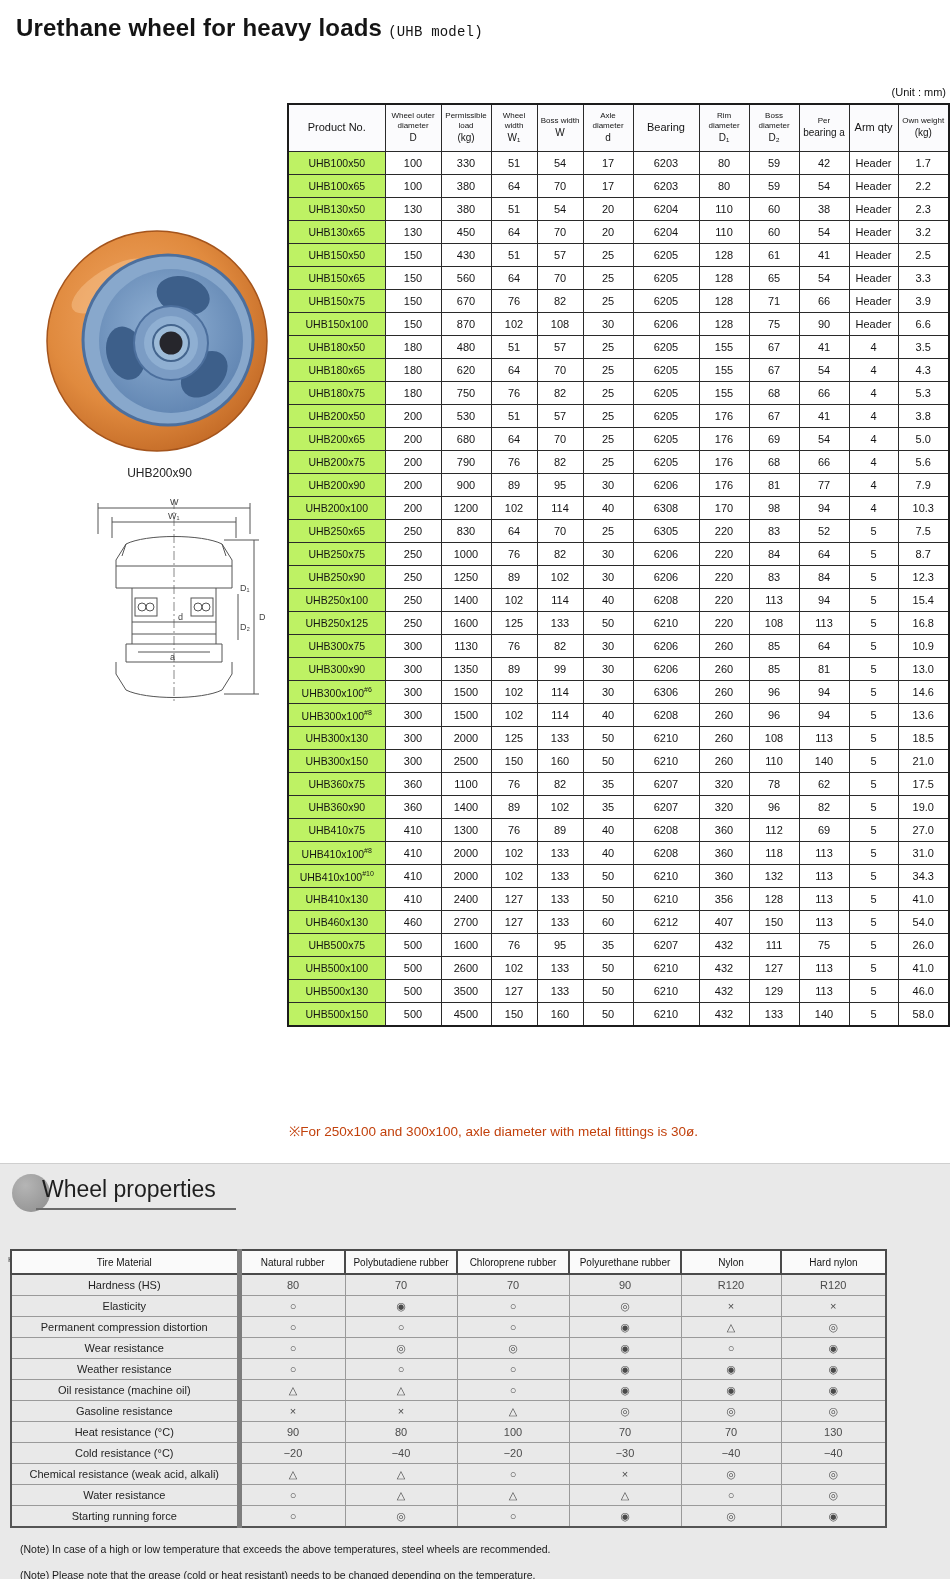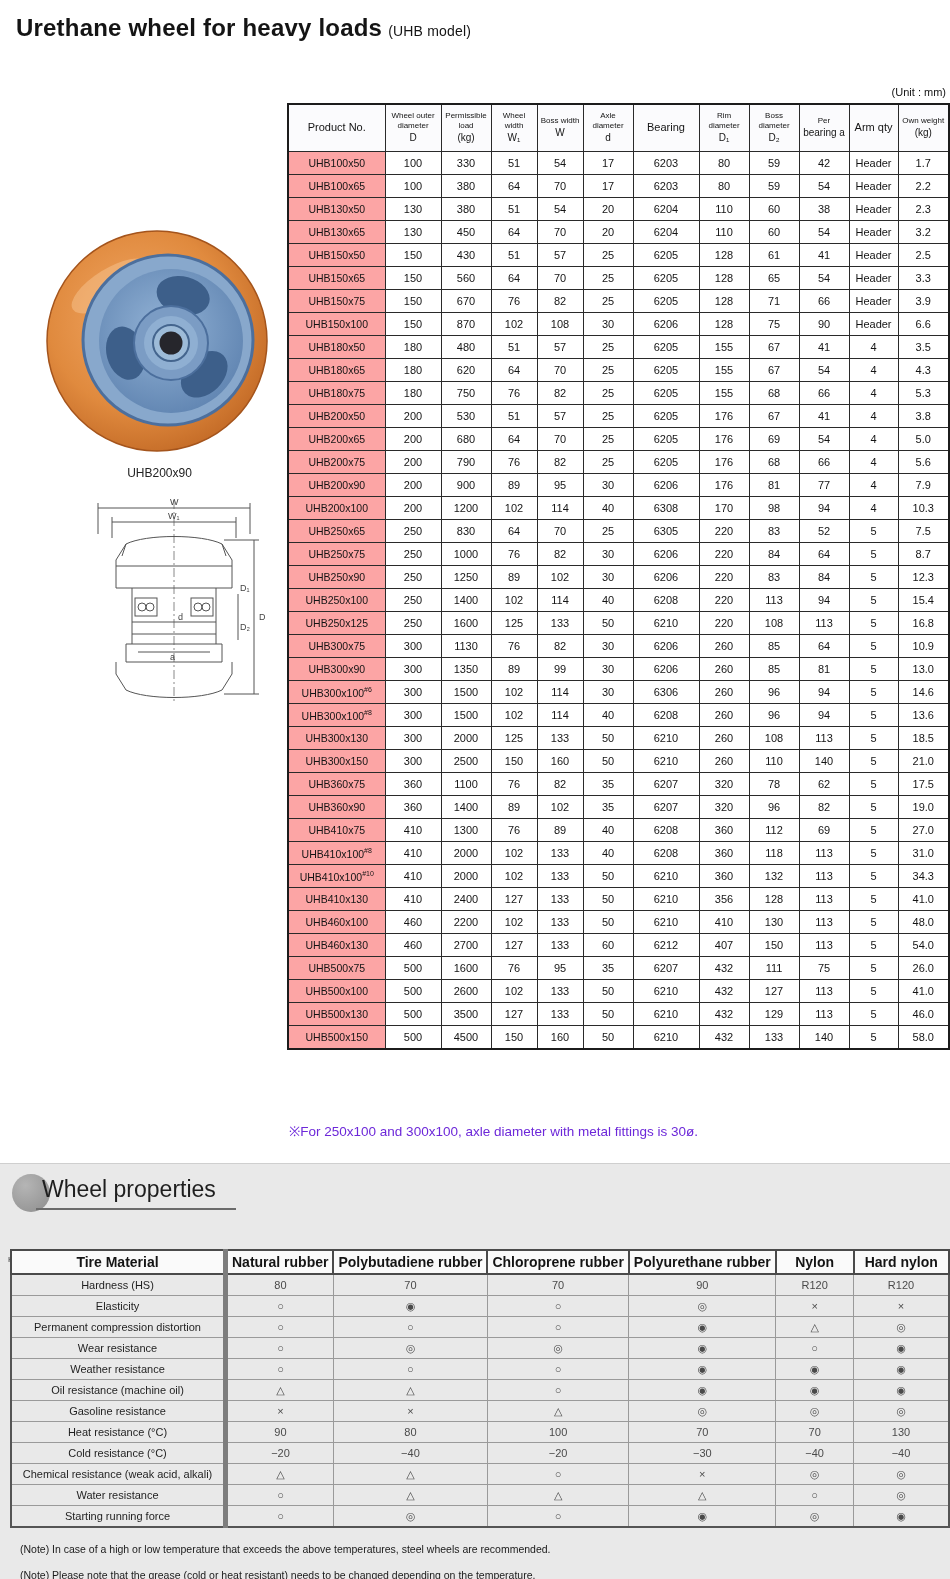--- a/index.html
+++ b/index.html
@@ -2,39 +2,39 @@
 <html><head>
 <meta charset="utf-8">
 <style>
   html,body { margin:0; padding:0; background:#fff; }
   .page {
     position:relative; width:950px; height:1579px; overflow:hidden;
     background:#ffffff; font-family:"Liberation Sans", sans-serif; color:#141414;
   }
   
   .doc-title { position:absolute; left:16px; top:14px; font-size:24px; font-weight:bold; letter-spacing:0.2px; }
-  .doc-title .suffix { font-size:14px; font-weight:normal; margin-left:6px; }
+  .doc-title .suffix { font-size:14px; font-weight:normal; margin-left:6px;font-family:Liberation Mono, monospace; }
   .unit-note { position:absolute; right:4px; top:86px; font-size:11px; }
 
   
   .spec-wrap { position:absolute; left:287px; top:103px; }
   table.spec { border-collapse:collapse; table-layout:fixed; border:2px solid #1c1c1c; background:#fff; }
   table.spec th {
     border:1px solid #2a2a2a; background:#fbfbfd; font-weight:normal;
     font-size:8px; line-height:1.25; height:44px; padding:1px 1px; text-align:center;
   }
   table.spec th .h2 { font-size:10px; display:block; margin-top:1px; }
   table.spec th.big { font-size:11px; }
   table.spec td {
     border:1px solid #2a2a2a; height:22px; font-size:11px; text-align:center; padding:0 1px;
     white-space:nowrap; overflow:hidden;
   }
-  table.spec td.product { background:#fca5a5; position:relative; font-size:10.5px;text-align:center; }
+  table.spec td.product { background:#bef264; position:relative; font-size:10.5px;text-align:center; }
   table.spec td.product sup { font-size:7px; }
-  .spec-footnote { position:absolute; left:289px; top:1122px; font-size:13.5px; color:#6d28d9; }
+  .spec-footnote { position:absolute; left:289px; top:1122px; font-size:13.5px; color:#c2410c; }
 
   
   .photo-box { position:absolute; left:42px; top:228px; width:235px; text-align:center; }
   .photo-caption { margin-top:2px; font-size:12px; color:#222; }
 
   
   .diagram-box { position:absolute; left:82px; top:494px; }
   .diagram-box text { font-size:9px; fill:#444; font-family:"Liberation Sans",sans-serif; }
 
   
@@ -43,21 +43,21 @@
     background:radial-gradient(circle at 35% 30%, #b5b5b5, #8d8d8d); }
   .sec-title { position:absolute; left:42px; top:12px; font-size:23px; color:#1e1e1e; }
   .sec-underline { position:absolute; left:36px; top:44px; width:200px; height:2px; background:#6b6b6b; }
   .legend { position:absolute; left:8px; top:67px; font-size:11.5px; color:#222; white-space:nowrap;margin-top:20px; }
   .legend .prefix { font-size:8px; letter-spacing:-0.3px; color:#333; margin-right:2px; }
   .legend .sym { margin:0 3px 0 10px; color:#555; }
   .legend .sym.first { margin-left:2px; }
 
   table.props { position:absolute; left:10px; top:85px; border-collapse:collapse; table-layout:fixed; border:2px solid #555; }
   table.props th {
-    border:2px solid #4a4a4a; background:#fafafa; font-weight:bold; font-size:14px;
+    border:2px solid #4a4a4a; background:#fafafa; font-weight:normal; font-size:10px;
     height:22px; padding:0 4px; white-space:nowrap; overflow:hidden;
   }
   table.props td {
     border:1px solid #9a9a9a; background:#e9e9e9; font-size:11px; color:#4a4a4a;
     height:20px; text-align:center; padding:0 2px; white-space:nowrap; overflow:hidden;
   }
   table.props .thick-r { border-right:5px solid #7d7d7d; }
   table.props td.label { color:#1f1f1f; }
   .notes { position:absolute; left:20px; top:379px; width:936px; font-size:10.5px; color:#1a1a1a; display:flex; gap:14px; white-space:nowrap;flex-direction:column; }
 </style>
@@ -646,34 +646,20 @@
             <td>133</td>
             <td>50</td>
             <td>6210</td>
             <td>356</td>
             <td>128</td>
             <td>113</td>
             <td>5</td>
             <td>41.0</td>
           </tr>
           <tr>
-            <td class="product">UHB460x100</td>
-            <td>460</td>
-            <td>2200</td>
-            <td>102</td>
-            <td>133</td>
-            <td>50</td>
-            <td>6210</td>
-            <td>410</td>
-            <td>130</td>
-            <td>113</td>
-            <td>5</td>
-            <td>48.0</td>
-          </tr>
-          <tr>
             <td class="product">UHB460x130</td>
             <td>460</td>
             <td>2700</td>
             <td>127</td>
             <td>133</td>
             <td>60</td>
             <td>6212</td>
             <td>407</td>
             <td>150</td>
             <td>113</td>

